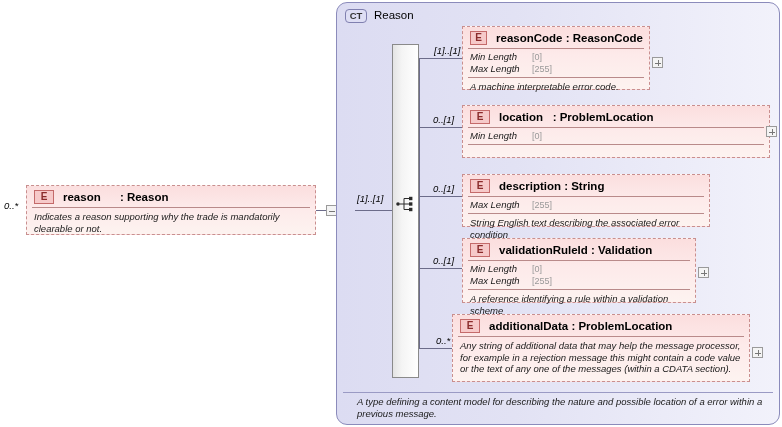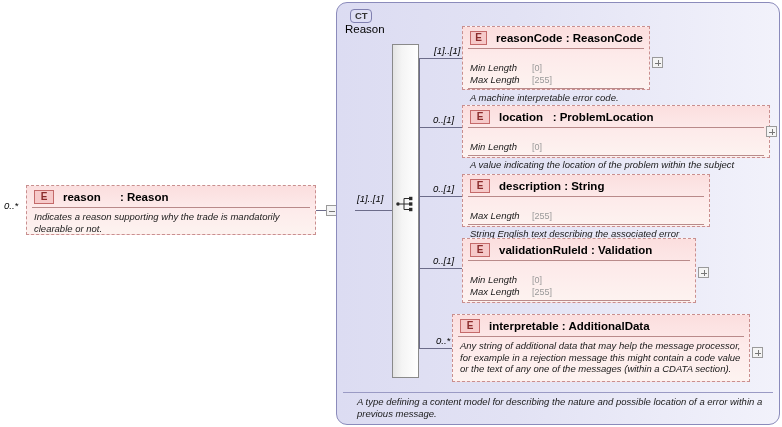--- a/index.html
+++ b/index.html
@@ -38,21 +38,20 @@
   }
   .ename{
     font-size:11.5px;font-weight:bold;color:#000;
     white-space:pre;
   }
   .sep{
     height:1px;background:#b98a8a;margin:0 5px;
   }
   .facets{
     padding:2px 14px 2px 7px;
-    margin-top:11px;
   }
   .facetrow{
     display:flex;align-items:baseline;
     font-size:9.5px;font-style:italic;
     line-height:11px;color:#1a1a1a;
   }
   .facetname{width:62px;white-space:nowrap;}
   .facetval{color:#999;font-style:normal;font-size:9px;}
   .doc{
     padding:3px 7px 4px 7px;
@@ -81,21 +80,21 @@
   #ct{
     position:absolute;left:336px;top:2px;
     width:444px;height:423px;
     box-sizing:border-box;
     border:1px solid #8b8bbb;
     border-radius:11px;
     background:linear-gradient(to right,#dcdcf2 0%,#e2e2f4 40%,#f2f2fb 100%);
   }
   #ct-hdr{
     position:absolute;left:8px;top:6px;
-    display:flex;align-items:center;flex-direction:column;
+    display:flex;align-items:flex-start;
   }
   .ctbadge{
     display:inline-block;
     width:22px;height:14px;line-height:12px;
     text-align:center;font-size:9.5px;font-weight:bold;
     color:#333;border:1px solid #8080b0;border-radius:4px;
     background:#dedef4;box-sizing:border-box;margin-right:7px;
   }
   #ct-title{font-size:11.5px;font-weight:normal;color:#000;}
   #ct-foot-sep{
@@ -212,21 +211,20 @@
       <span class="ename">location   : ProblemLocation</span>
     </div>
     <div class="sep"></div>
     <div class="facets">
       <div class="facetrow">
         <span class="facetname">Min Length</span>
         <span class="facetval">[0]</span>
       </div>
     </div>
     <div class="sep"></div>
-    <div class="doc">A value indicating the location of the problem within the subject message.</div>
   </div>
   <div class="toggle plus" style="left:766px;top:126px;"></div>
 
   <div class="ln lnh" style="left:419px;top:196px;width:43px;"></div>
   <div class="mult" style="left:433px;top:183px;">0..[1]</div>
 
   <div class="ebox" style="left:462px;top:174px;width:248px;height:53px;">
     <div class="hdr">
       <span class="badge">E</span>
       <span class="ename">description : String</span>
@@ -255,29 +253,30 @@
       <div class="facetrow">
         <span class="facetname">Min Length</span>
         <span class="facetval">[0]</span>
       </div>
       <div class="facetrow">
         <span class="facetname">Max Length</span>
         <span class="facetval">[255]</span>
       </div>
     </div>
     <div class="sep"></div>
+    <div class="doc">A reference identifying a rule within a validation scheme</div>
   </div>
   <div class="toggle plus" style="left:698px;top:267px;"></div>
 
   <div class="ln lnh" style="left:419px;top:348px;width:43px;"></div>
   <div class="mult" style="left:436px;top:335px;">0..*</div>
 
   <div class="ebox" style="left:452px;top:314px;width:298px;height:68px;">
     <div class="hdr">
       <span class="badge">E</span>
-      <span class="ename">interpretable : AdditionalData</span>
+      <span class="ename">additionalData : ProblemLocation</span>
     </div>
     <div class="sep"></div>
     <div class="doc">Any string of additional data that may help the message processor, for example in a rejection message this might contain a code value or the text of any one of the messages (within a CDATA section).</div>
   </div>
   <div class="toggle plus" style="left:752px;top:347px;"></div>
 
 </div>
 
 </body></html>

